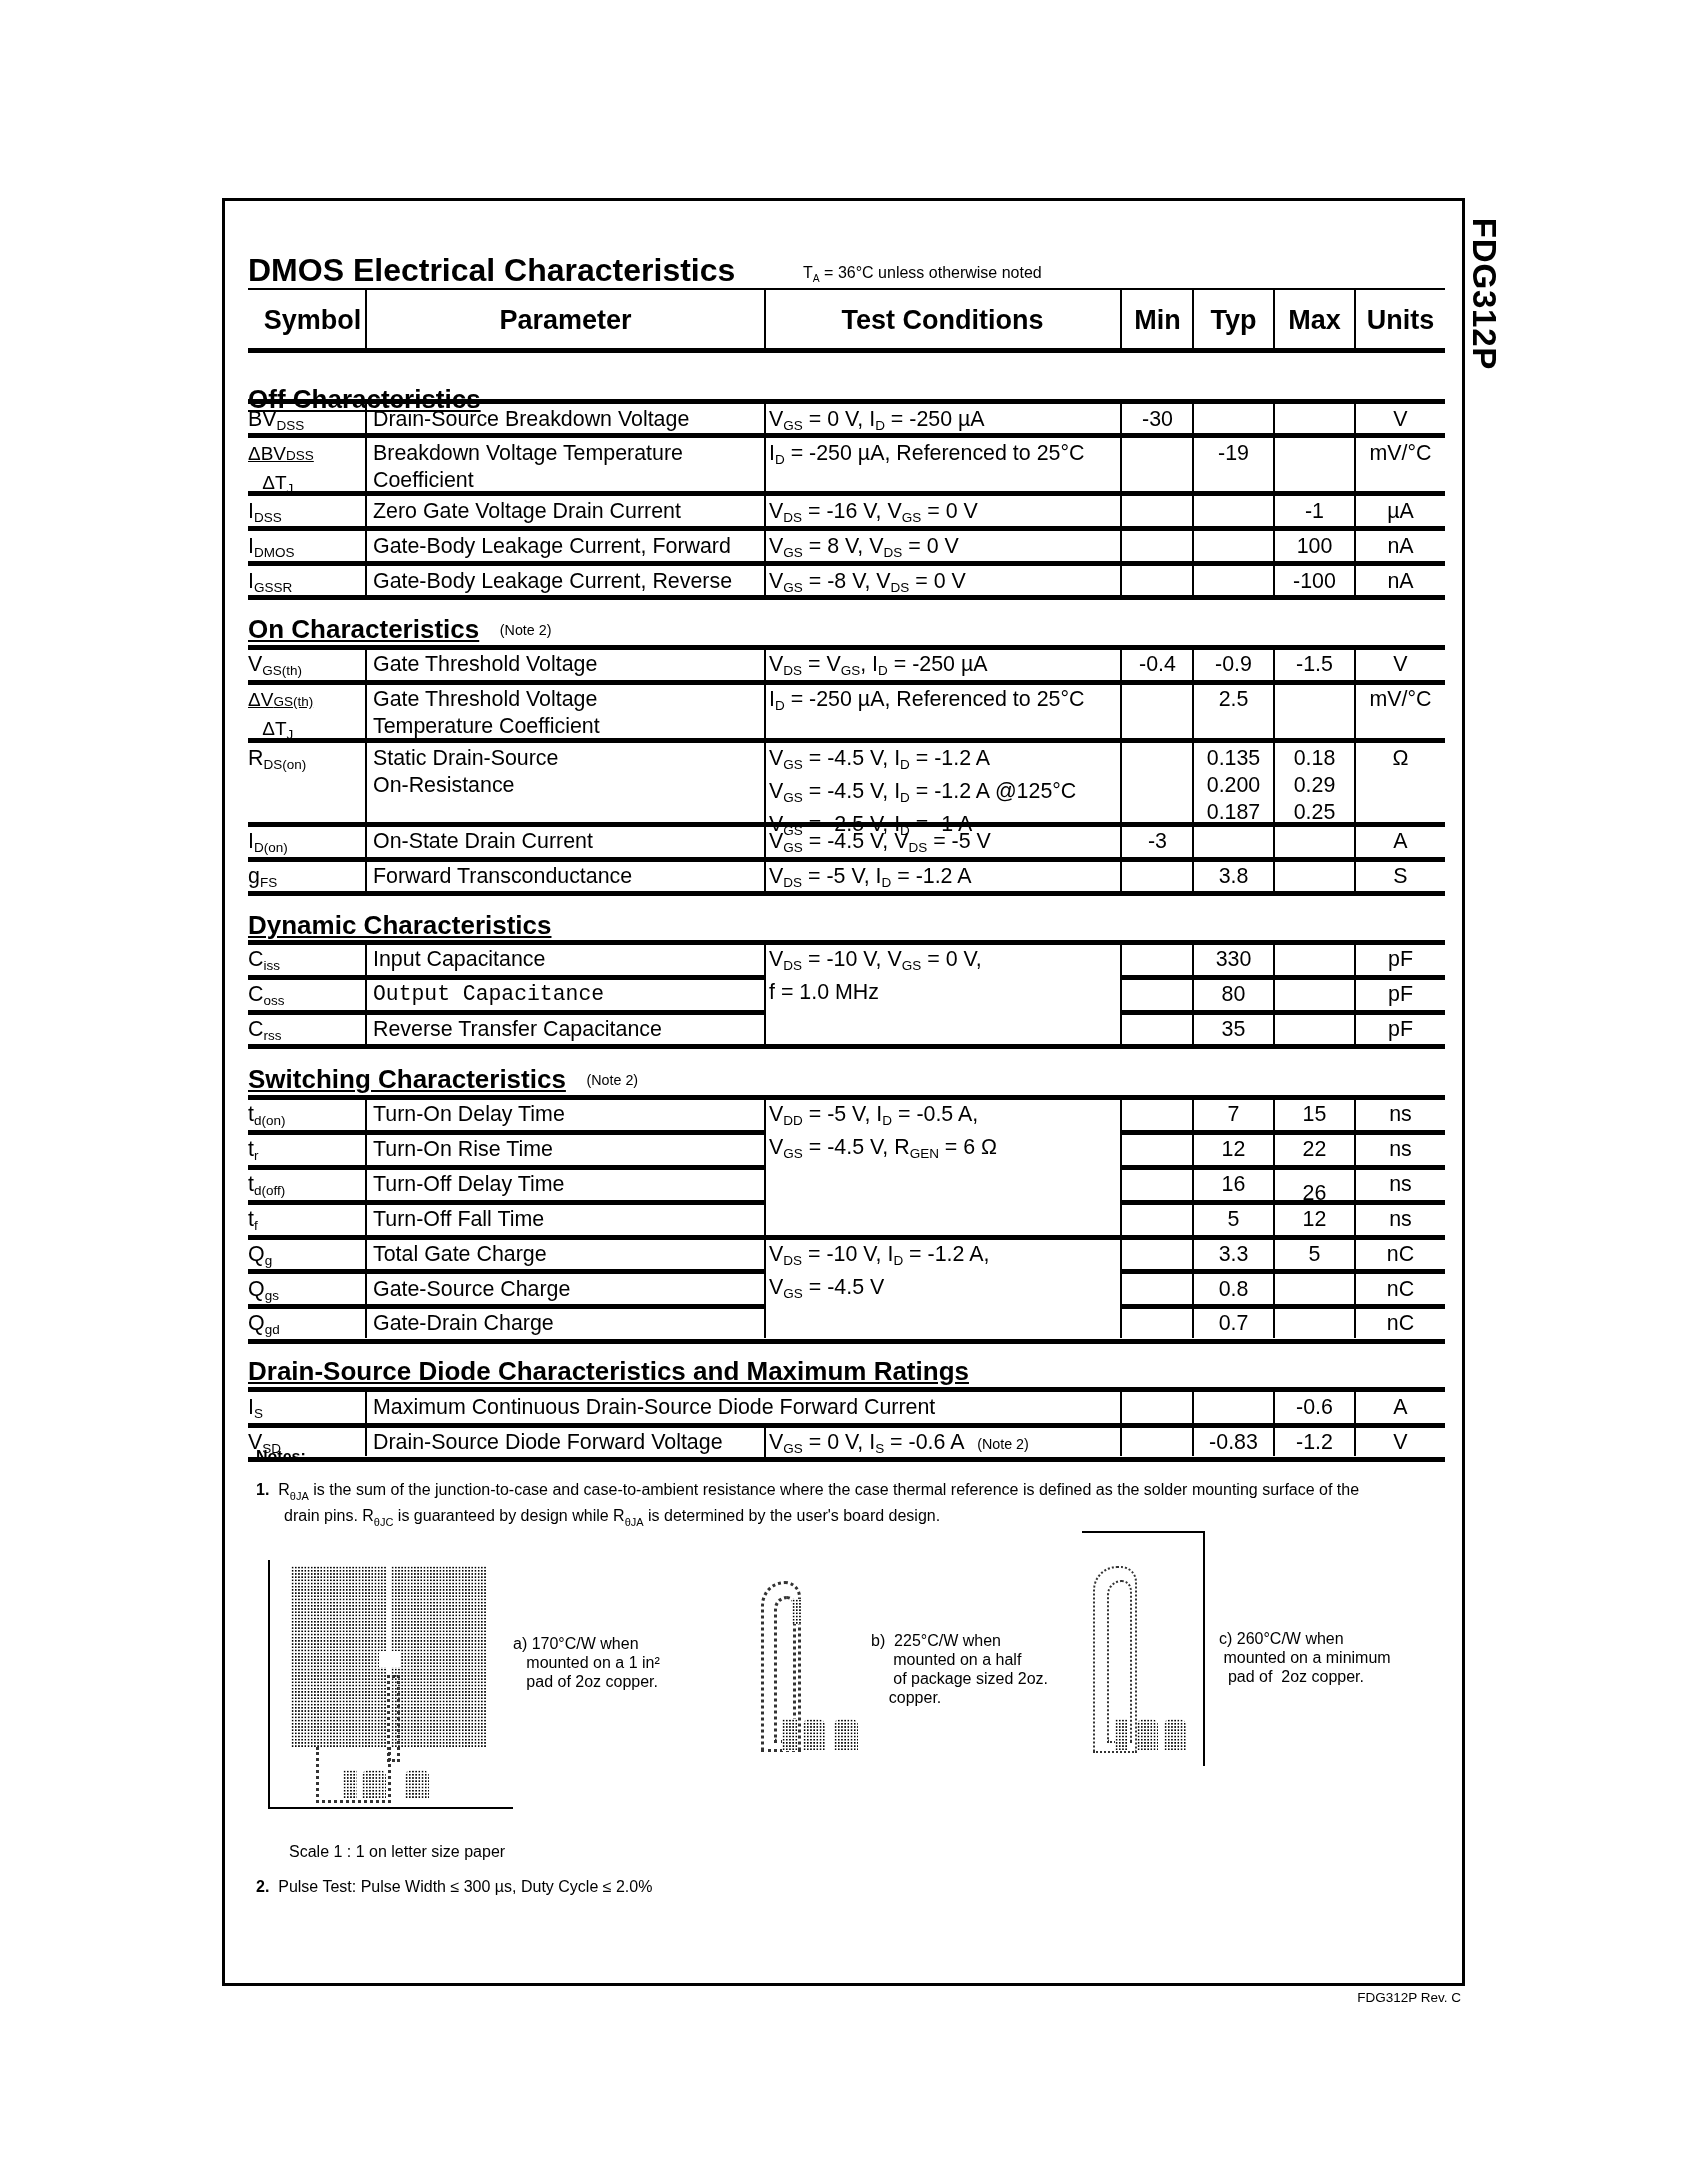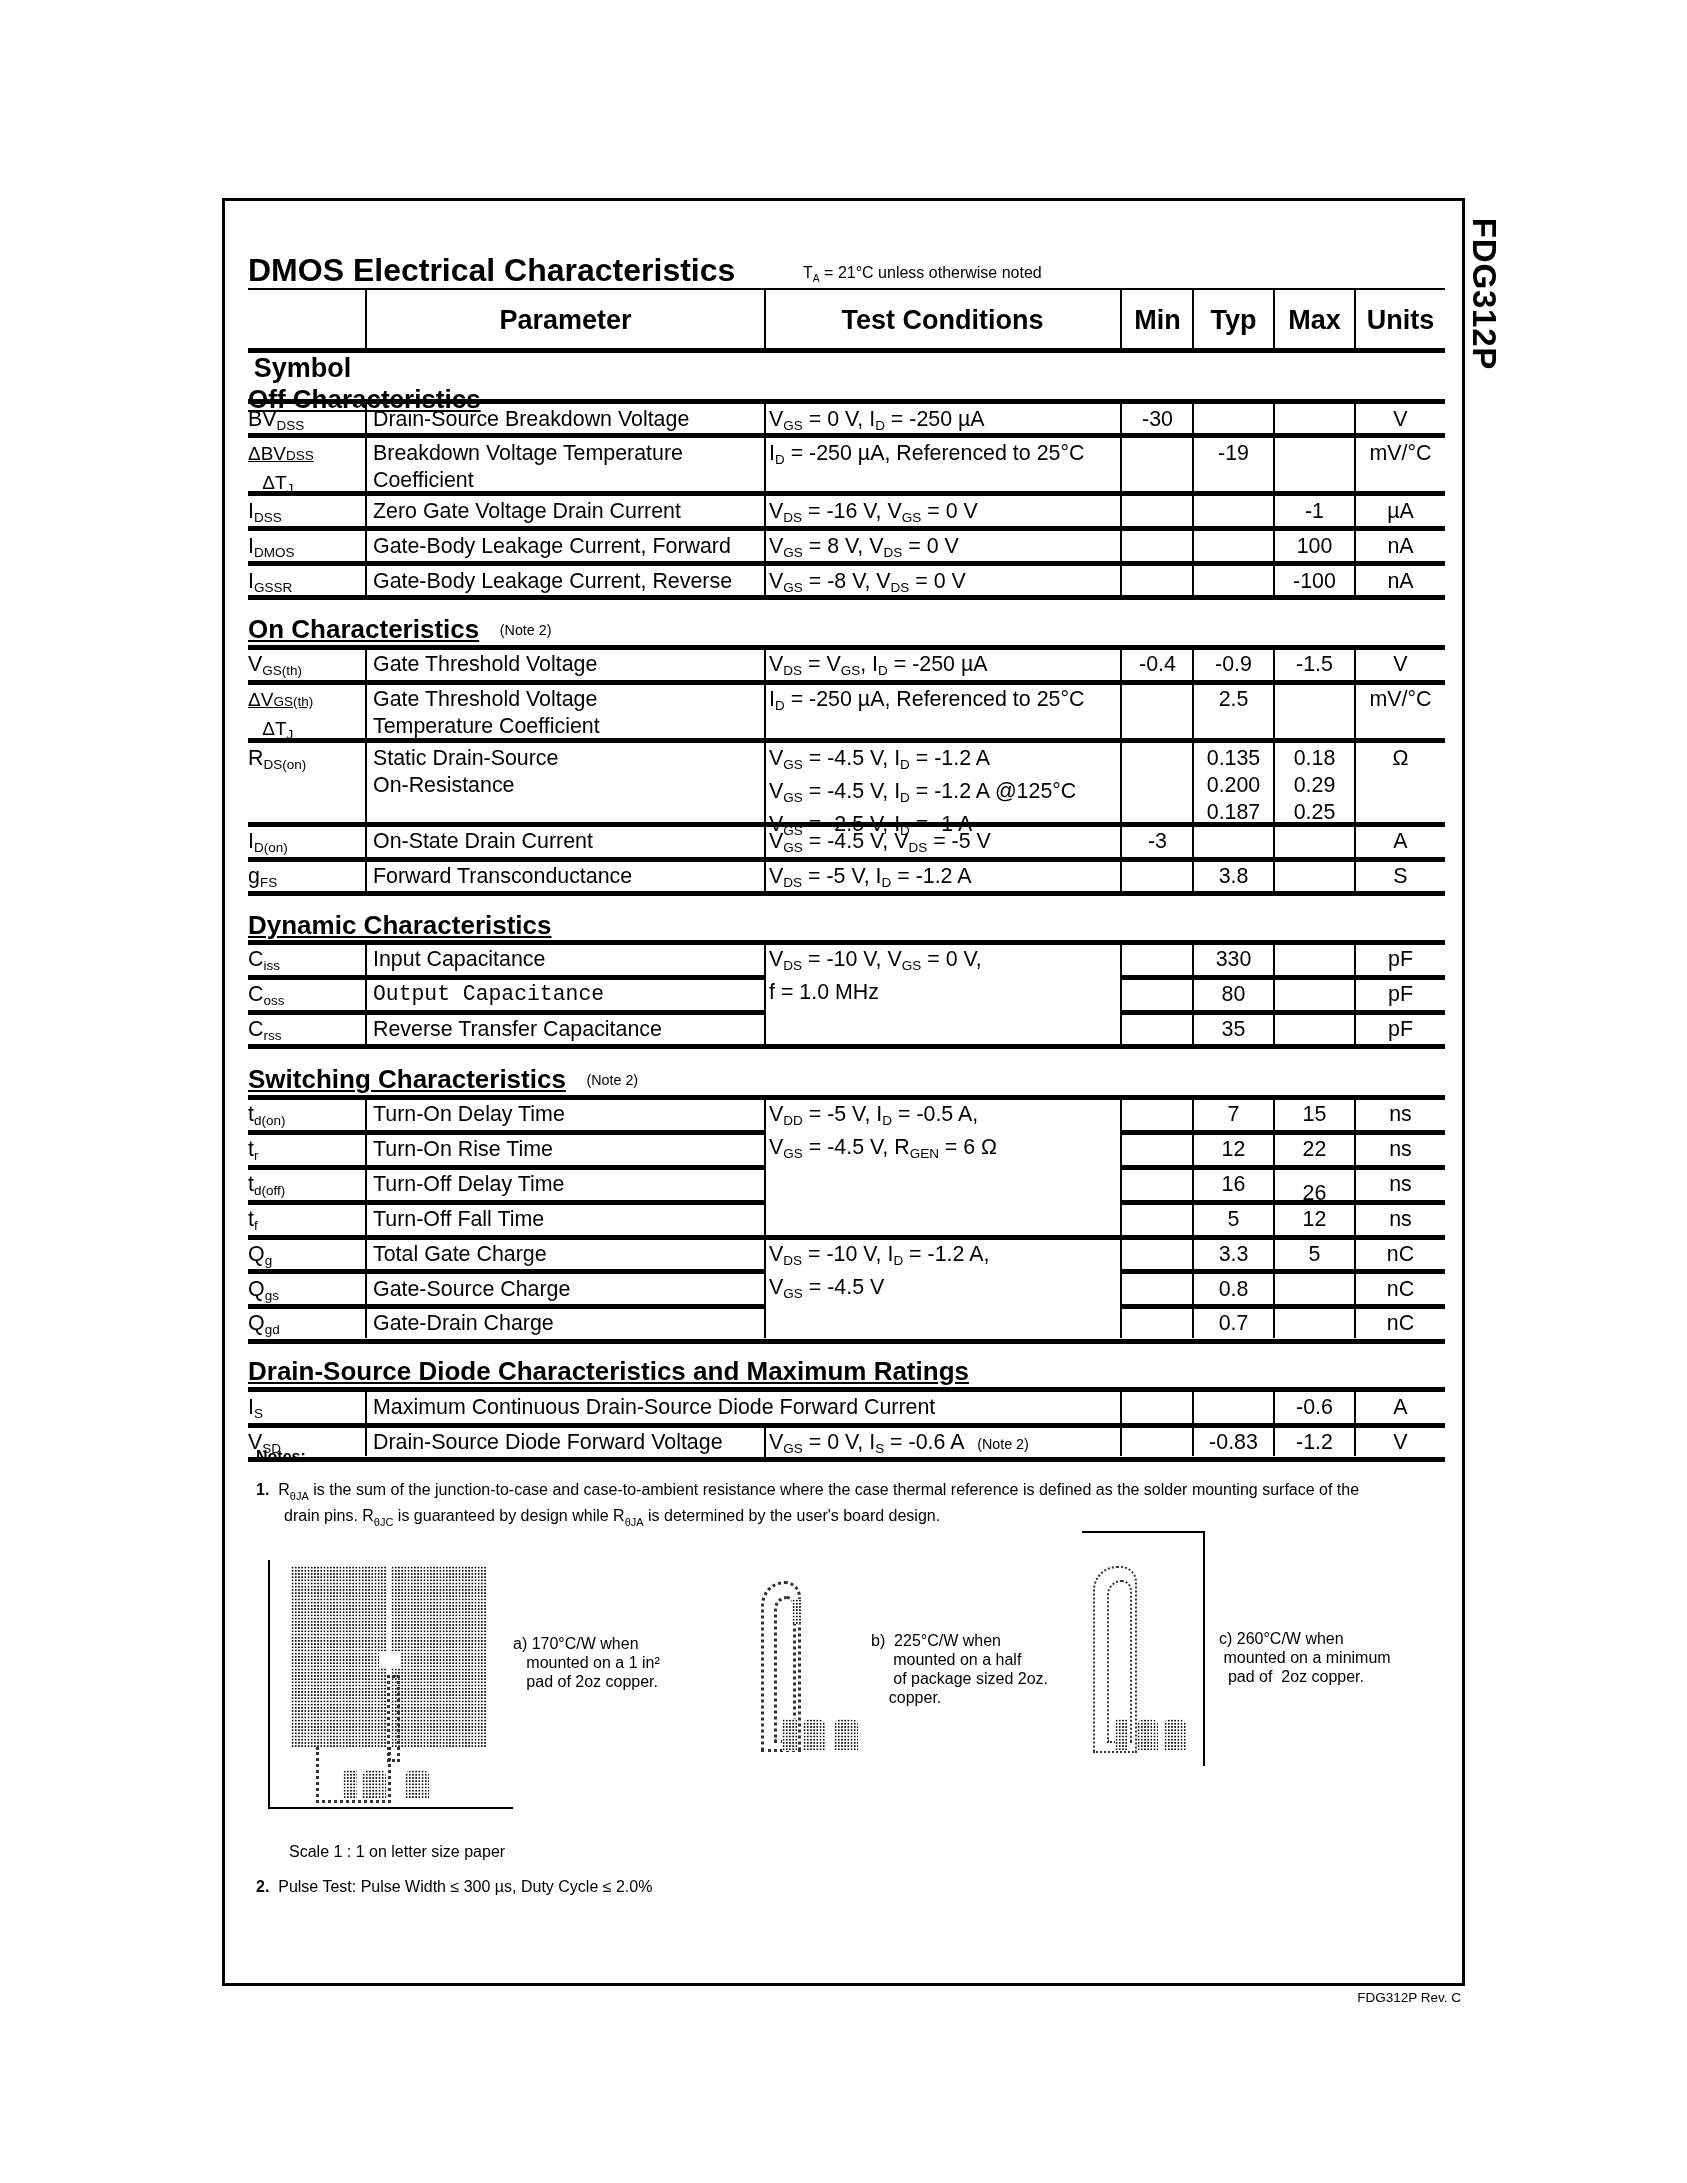--- a/index.html
+++ b/index.html
@@ -55,31 +55,31 @@
 </head>
 <body>
 
 <div class="frame"></div>
 <div class="side-label">
     <span>FDG312P</span>
   </div>
 <div class="footer">FDG312P Rev. C</div>
 
 <div class="title">DMOS Electrical Characteristics</div>
-<div class="cond-note"><span>T</span><sub>A</sub><span> = 21°C unless otherwise noted</span></div>
+<div class="cond-note"><span>T</span><sub>A</sub><span> = 36°C unless otherwise noted</span></div>
 
 <div class="hline thin" style="top:288px;"></div>
 <div class="hline thick" style="top:348px;"></div>
 <div class="vline" style="left:365px;top:288px;height:60px;"></div>
 <div class="vline" style="left:764px;top:288px;height:60px;"></div>
 <div class="vline" style="left:1120px;top:288px;height:60px;"></div>
 <div class="vline" style="left:1192px;top:288px;height:60px;"></div>
 <div class="vline" style="left:1273px;top:288px;height:60px;"></div>
 <div class="vline" style="left:1354px;top:288px;height:60px;"></div>
-<div class="hdr" style="left:244px;width:117px;margin-top:48px;">Symbol</div>
+<div class="hdr" style="left:254px;width:117px;">Symbol</div>
 <div class="hdr" style="left:367px;width:397px;">Parameter</div>
 <div class="hdr" style="left:765px;width:355px;">Test Conditions</div>
 <div class="hdr" style="left:1122px;width:71px;">Min</div>
 <div class="hdr" style="left:1194px;width:79px;">Typ</div>
 <div class="hdr" style="left:1275px;width:79px;">Max</div>
 <div class="hdr" style="left:1356px;width:89px;">Units</div>
 
 <div id="table-body">
     <div class="sect" style="top:367px;margin-top:17px;">Off Characteristics</div>
     <div class="hline thick" style="top:399px;"></div>

